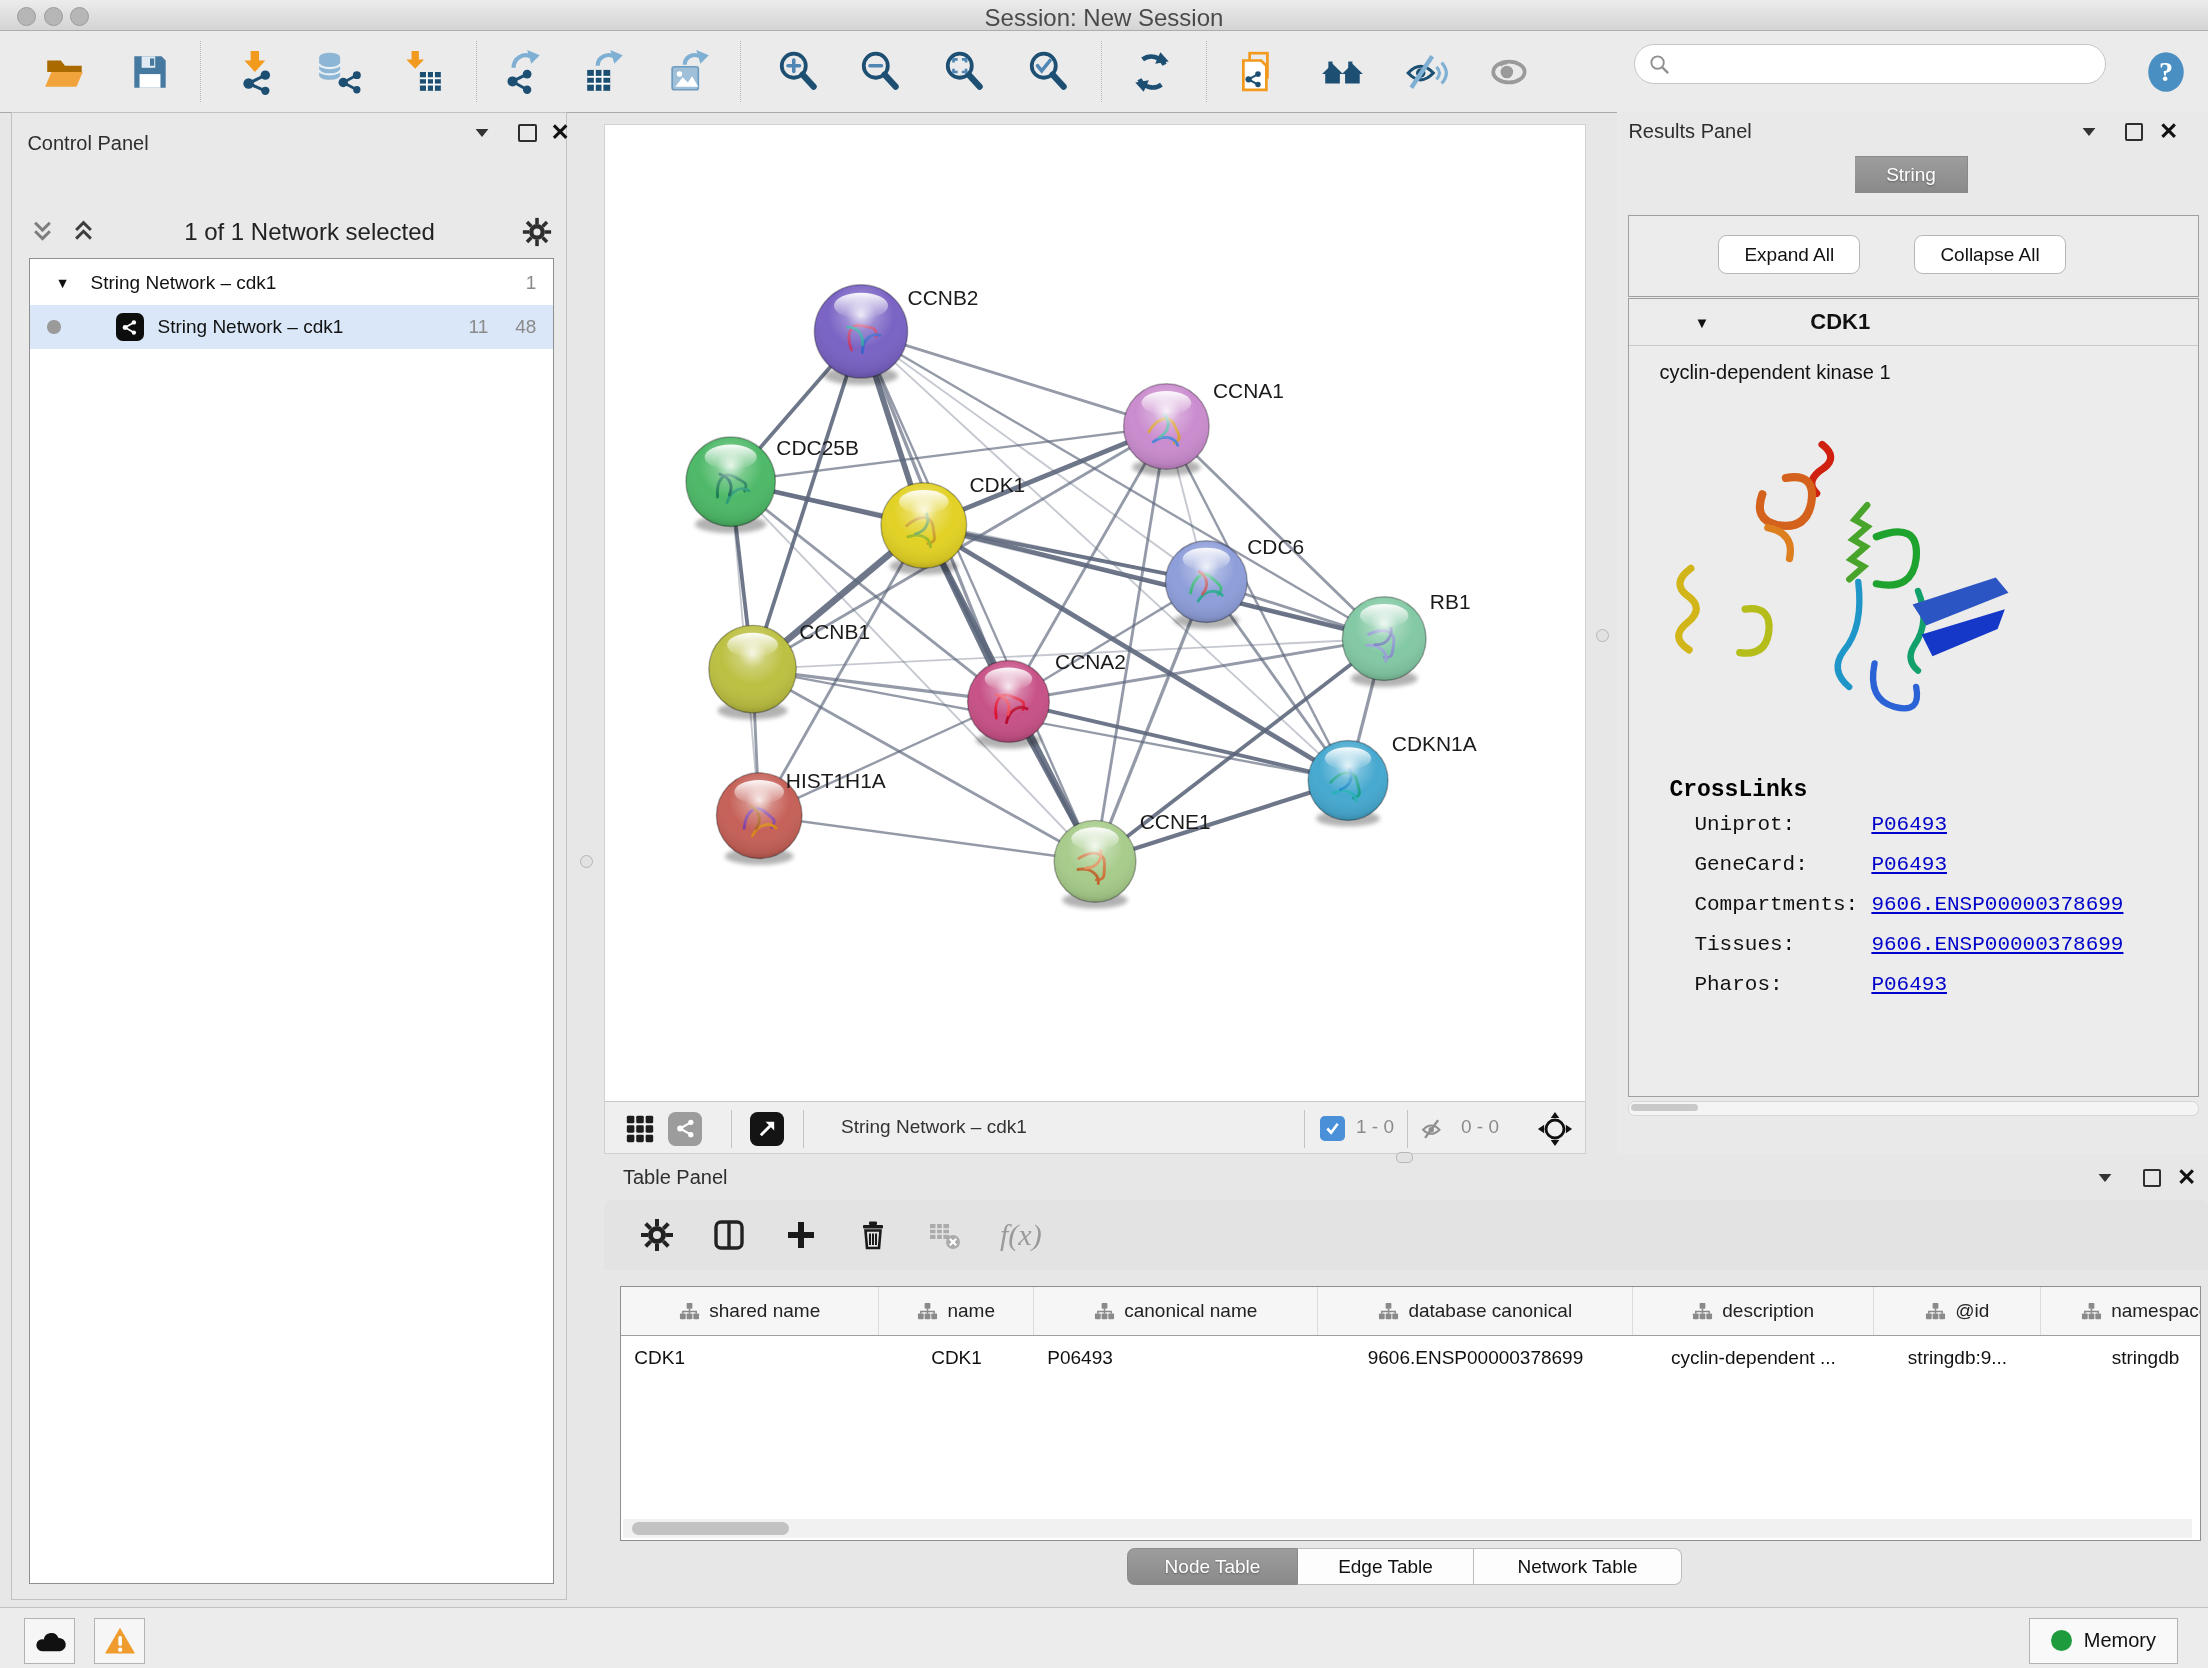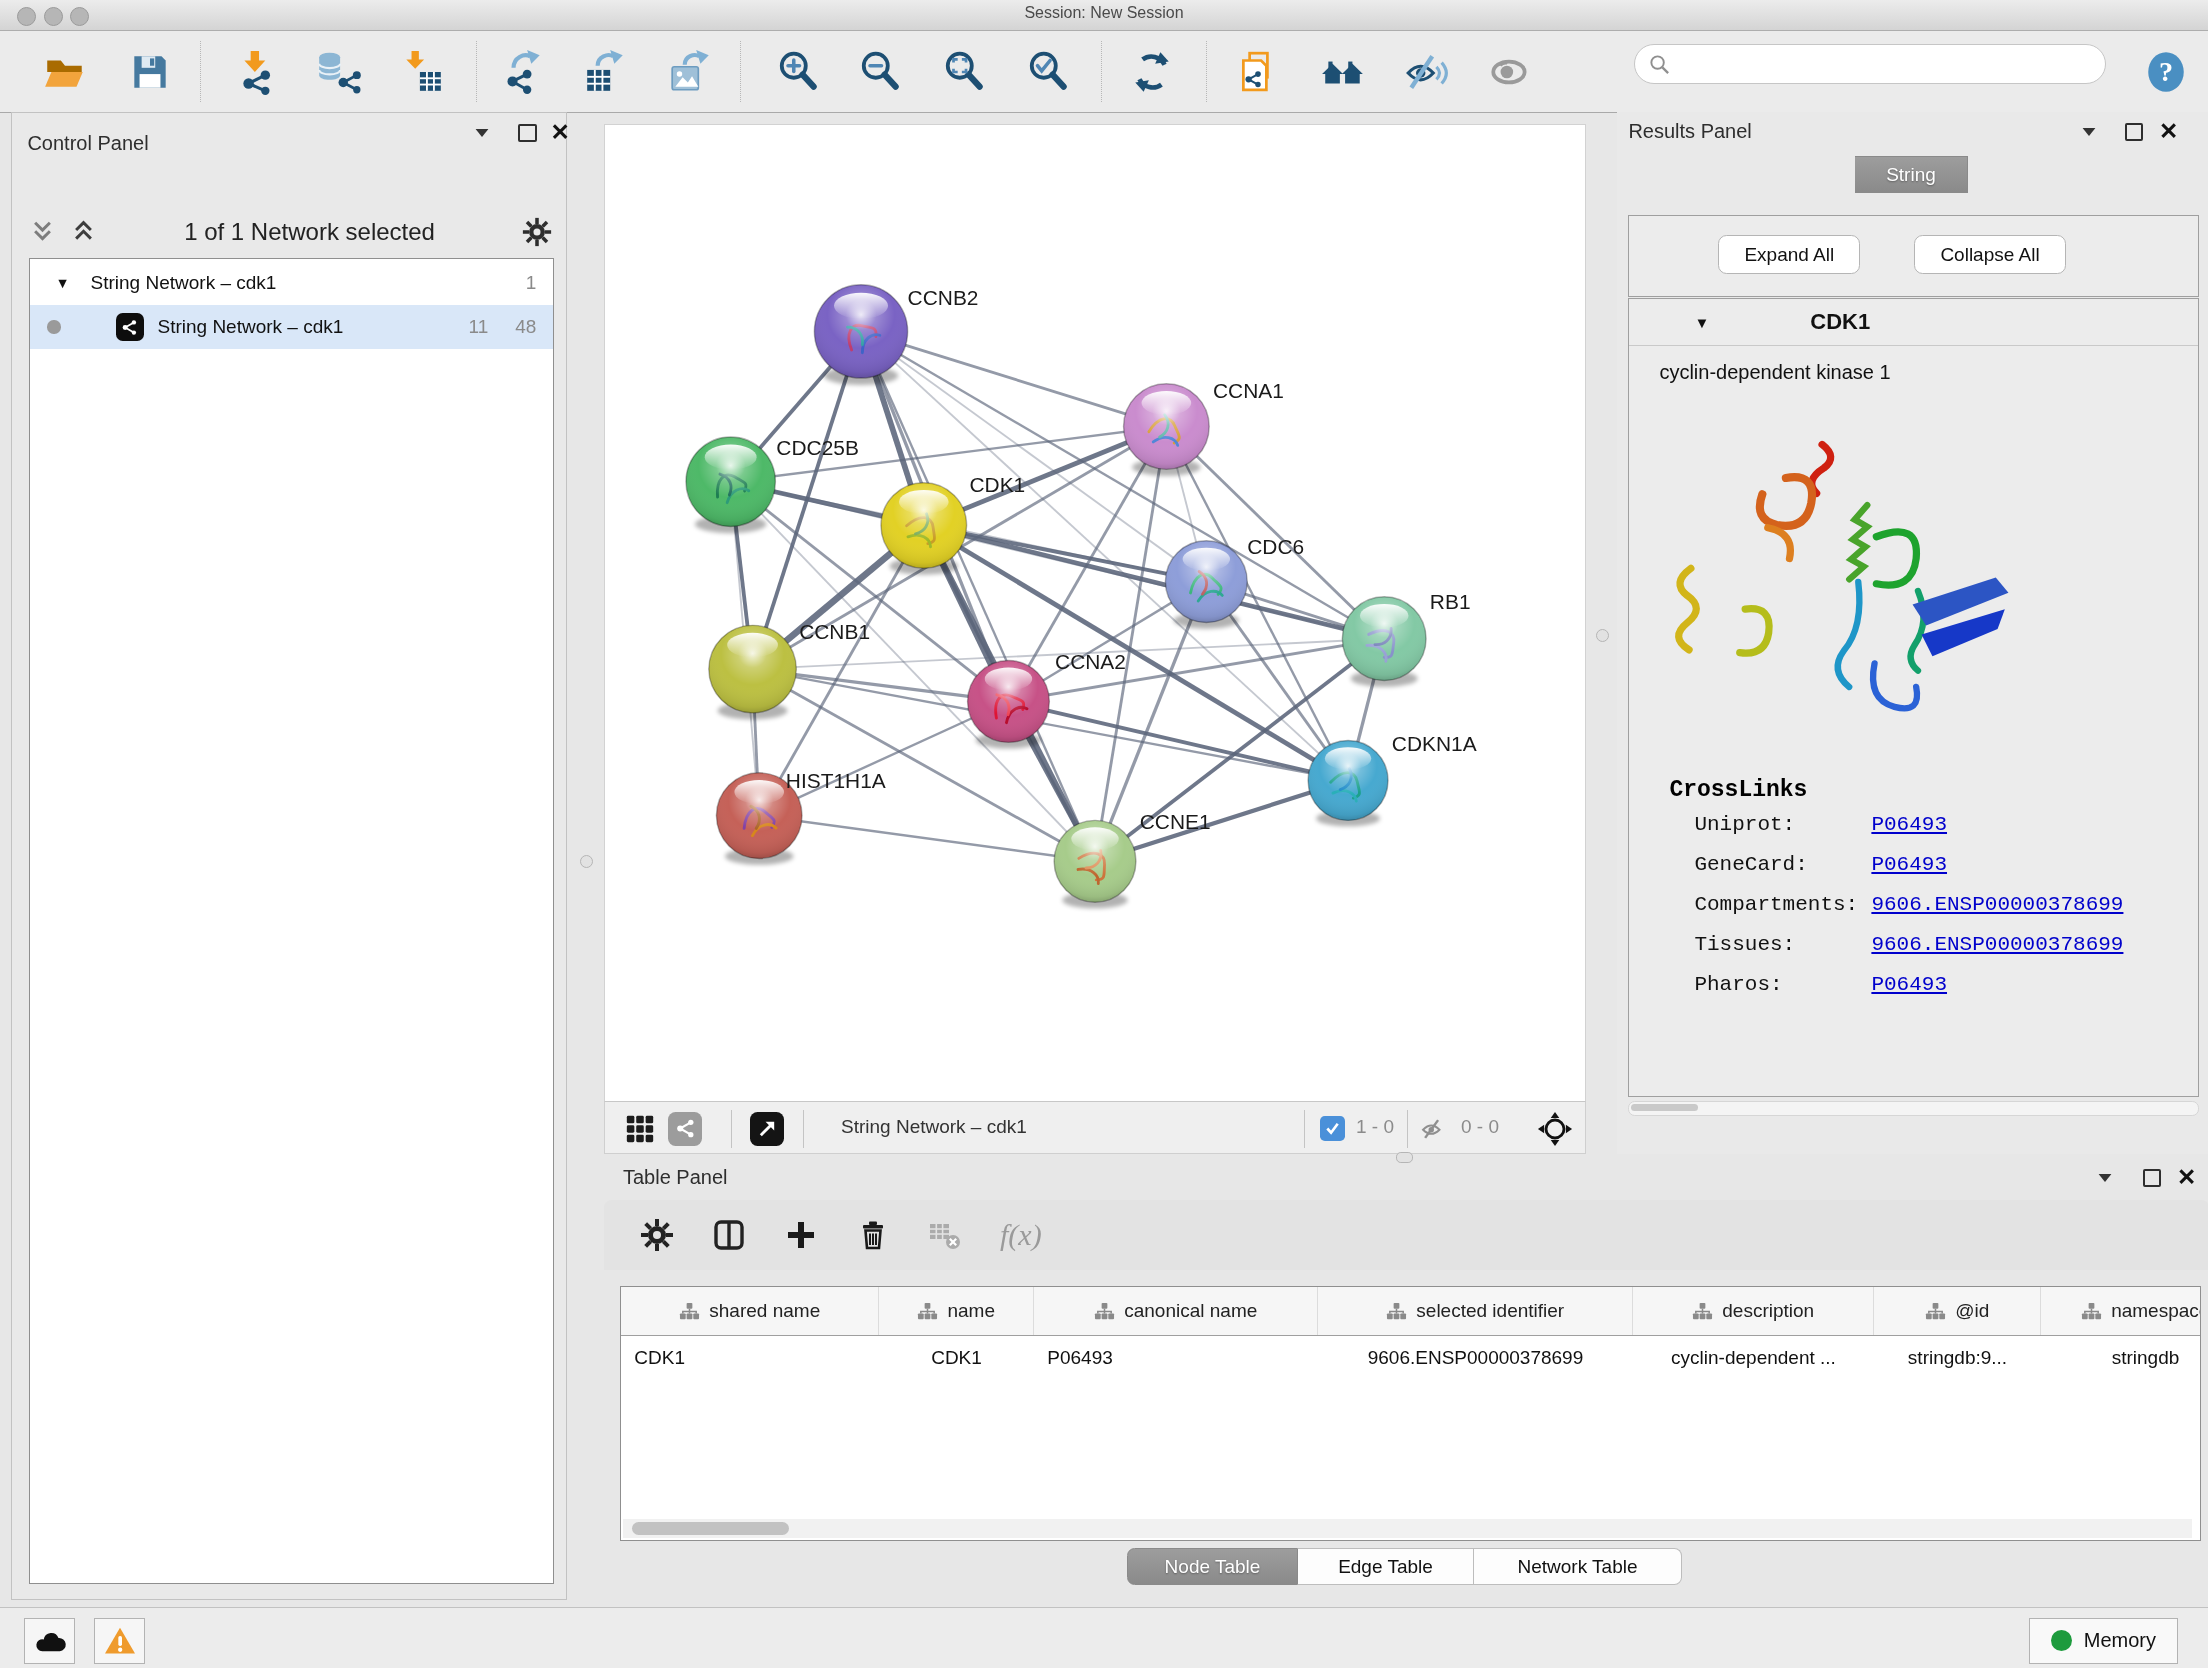--- a/index.html
+++ b/index.html
@@ -2,21 +2,21 @@
 <html style="font-size:15px"><head>
 <meta charset="utf-8">
 <style>
   html,body{margin:0;padding:0;background:#e4e4e4;font-family:"Liberation Sans",sans-serif;}
   #app{position:relative;width:2208px;height:1668px;background:#e7e7e7;overflow:hidden;}
   .abs{position:absolute;}
 
   
   #titlebar{left:0;top:0;width:2208px;height:30px;background:linear-gradient(#ececec,#d4d4d4);border-bottom:1px solid #adadad;}
   .tl-dot{position:absolute;top:6.7px;width:17px;height:17px;border-radius:50%;background:#b6b6b6;border:1px solid #9b9b9b;}
-  #win-title{position:absolute;left:0;right:0;top:3.8px;text-align:center;font-size:16px;color:#4a4a4a;}
+  #win-title{position:absolute;left:0;right:0;top:3.8px;text-align:center;font-size:24px;color:#4a4a4a;}
 
   
   #toolbar{left:0;top:31px;width:2208px;height:81px;background:#ebebeb;border-bottom:1px solid #a9a9a9;}
   .tb-icon{position:absolute;top:36px;width:46px;height:46px;transform:translateY(-50%);top:41px;cursor:pointer;}
   .tb-sep{position:absolute;top:9.5px;height:61px;width:0;border-left:1.9px dotted #b7b7b7;}
   #tb-search{position:absolute;left:1634px;top:13.3px;width:472px;height:40px;background:#fff;border:1px solid #c6c6c6;border-radius:20px;display:flex;align-items:center;padding-left:13.3px;box-sizing:border-box;}
   #tb-search input{border:none;outline:none;font-size:19px;width:399px;background:transparent;font-family:"Liberation Sans",sans-serif;}
 
   
   .panel-title{font-size:20px;color:#2e2e2e;}
@@ -790,21 +790,21 @@
               <g fill="#8a8a8a">
                 <rect x="8" y="2" width="6" height="6" rx="1"></rect>
                 <rect x="1" y="13" width="6" height="6" rx="1"></rect>
                 <rect x="8" y="13" width="6" height="6" rx="1"></rect>
                 <rect x="15" y="13" width="6" height="6" rx="1"></rect>
               </g>
               <g stroke="#8a8a8a" stroke-width="1.6" fill="none">
                 <path d="M11 8v3M4 13v-2h14v2M11 11v2"></path>
               </g>
             </svg>
-            <span>selected identifier</span>
+            <span>database canonical</span>
           </div>
           <div class="th" style="width: 241px;">
             <svg class="col-icon" viewBox="0 0 22 22">
               <g fill="#8a8a8a">
                 <rect x="8" y="2" width="6" height="6" rx="1"></rect>
                 <rect x="1" y="13" width="6" height="6" rx="1"></rect>
                 <rect x="8" y="13" width="6" height="6" rx="1"></rect>
                 <rect x="15" y="13" width="6" height="6" rx="1"></rect>
               </g>
               <g stroke="#8a8a8a" stroke-width="1.6" fill="none">

